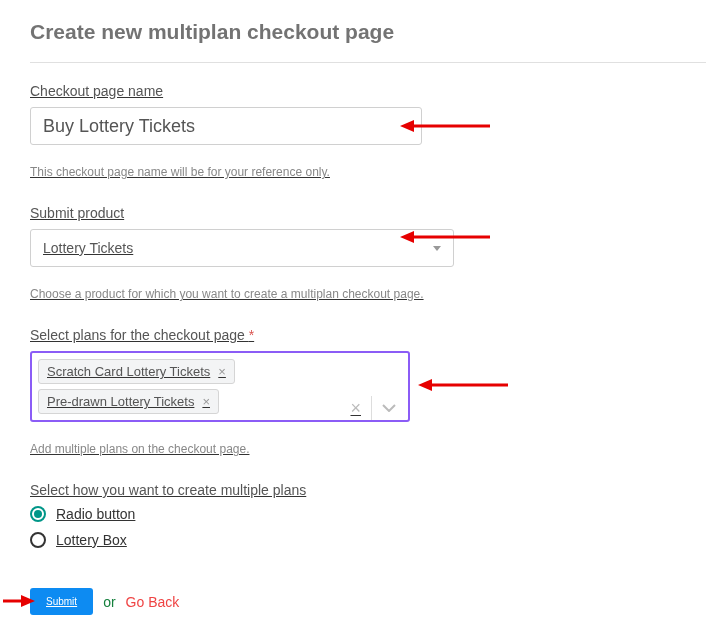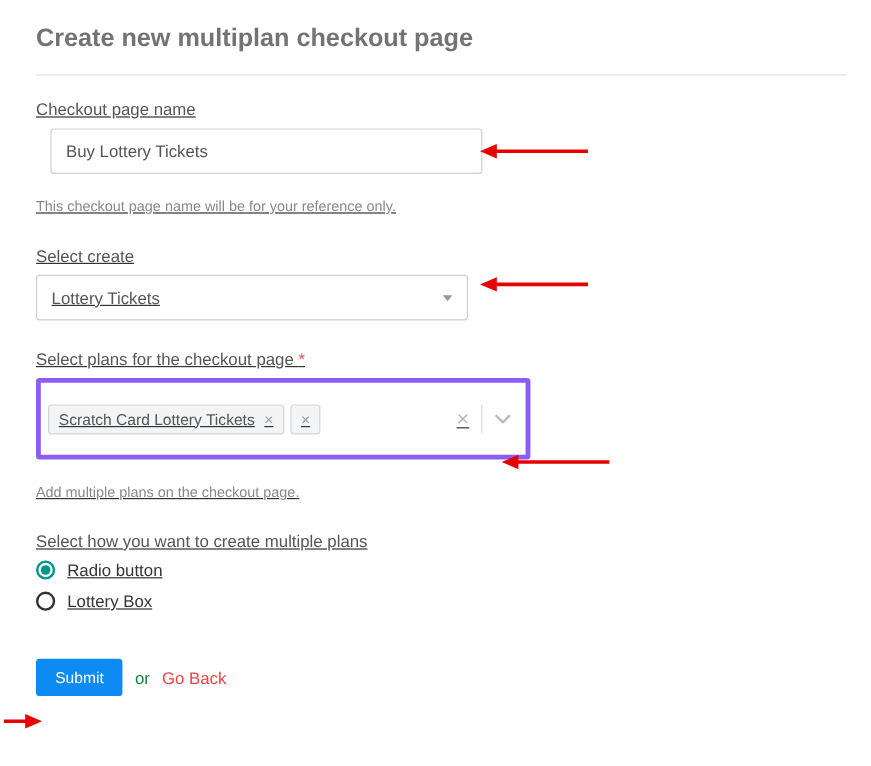--- a/index.html
+++ b/index.html
@@ -3,75 +3,77 @@
 <meta charset="utf-8">
 <style>
 * { box-sizing: border-box; margin: 0; padding: 0; }
 body { font-family: -apple-system, BlinkMacSystemFont, "Segoe UI", Arial, sans-serif; width: 726px; height: 638px; padding: 20px 20px 20px 30px; color: #333; position: relative; }
 .page-title { font-size: 21px; font-weight: 600; color: #737373; margin-bottom: 18px; }
 .divider { border: none; border-top: 1px solid #e0e0e0; margin-bottom: 20px; }
 .field-group { margin-bottom: 24px; text-decoration: underline; }
 .field-label { font-size: 14px; color: #555; margin-bottom: 8px; display: block; }
 .required-star { color: #d9534f; }
 .helper-text { font-size: 12px; color: #888; margin-top: 18px; line-height: 1.5; max-width: 400px; }
-.text-input { width: 360px; height: 38px; border: 1px solid #d0d0d0; border-radius: 3px; padding: 0 12px; font-size: 14px; color: #555; margin-left: 12px; }
-.select-wrap { width: 360px; height: 38px; border: 1px solid #d0d0d0; border-radius: 3px; display: flex; align-items: center; justify-content: space-between; padding: 0 12px; font-size: 14px; color: #555; cursor: pointer; }
+.text-input { width: 392px; height: 38px; border: 1px solid #d0d0d0; border-radius: 3px; padding: 0 12px; font-size: 18px; color: #555; }
+.select-wrap { width: 424px; height: 38px; border: 1px solid #d0d0d0; border-radius: 3px; display: flex; align-items: center; justify-content: space-between; padding: 0 12px; font-size: 14px; color: #555; cursor: pointer; }
 .chevron-down { width: 0; height: 0; border-left: 4px solid transparent; border-right: 4px solid transparent; border-top: 5px solid #999; }
-.multi-select { width: 412px; min-height: 68px; border: 4px solid #8b5cf6; border-radius: 3px; display: flex; align-items: center; }
+.multi-select { width: 380px; min-height: 68px; border: 2px solid #8b5cf6; border-radius: 3px; display: flex; align-items: flex-end; }
 .tags-area { flex: 1; padding: 6px; display: flex; flex-wrap: wrap; gap: 5px; align-content: flex-start; }
 .tag { background: #f3f4f5; border: 1px solid #d5d5d5; border-radius: 3px; padding: 4px 8px; font-size: 13px; color: #555; display: inline-flex; align-items: center; gap: 8px; }
 .tag-x { color: #999; cursor: pointer; font-size: 13px; }
 .multi-controls { display: flex; align-items: center; gap: 10px; padding-right: 12px; }
 .multi-x { color: #bbb; font-size: 18px; cursor: pointer; }
 .multi-divider { width: 1px; height: 24px; background: #ddd; }
 .multi-chevron { cursor: pointer; }
 .multi-chevron svg { display: block; }
 .radio-row { display: flex; align-items: center; gap: 10px; margin-bottom: 10px; cursor: pointer; }
 .radio-circ { width: 16px; height: 16px; border-radius: 50%; border: 2px solid #333; display: flex; align-items: center; justify-content: center; }
 .radio-circ.selected { border-color: #009688; }
 .radio-circ.selected::after { content: ''; width: 8px; height: 8px; border-radius: 50%; background: #009688; }
 .radio-label { font-size: 14px; color: #333; }
 .actions { display: flex; align-items: center; gap: 10px; margin-top: 40px; }
-.submit-btn { background: #0d8bf2; color: #fff; border: none; border-radius: 3px; padding: 8px 16px; font-size: 13px; cursor: pointer; }
+.submit-btn { background: #0d8bf2; color: #fff; border: none; border-radius: 3px; padding: 8px 16px; font-size: 10px; cursor: pointer; text-decoration: underline; }
 .or-text { font-size: 14px; color: #15803d; }
 .goback { font-size: 14px; color: #ef4444; text-decoration: none; cursor: pointer; }
 .arrow { position: absolute; pointer-events: none; }
 .arrow svg { display: block; }
 </style>
 </head>
 <body>
 
 <h1 class="page-title">Create new multiplan checkout page</h1>
 <hr class="divider">
 
 <div class="field-group">
   <label class="field-label">Checkout page name</label>
   <input type="text" class="text-input" value="Buy Lottery Tickets" style="">
   <div class="helper-text">This checkout page name will be for your reference only.</div>
 </div>
 
 <div class="field-group">
-  <label class="field-label">Select create</label>
+  <label class="field-label">Submit product</label>
   <div class="select-wrap">
     <span>Lottery Tickets</span>
     <span class="chevron-down"></span>
   </div>
+  <div class="helper-text">Choose a product for which you want to create a multiplan checkout page.</div>
 </div>
 
 <div class="field-group">
   <label class="field-label">
     <span>Select plans for the checkout page </span><span class="required-star">*</span>
   </label>
   <div class="multi-select">
     <div class="tags-area">
       <span class="tag">
         <span>Scratch Card Lottery Tickets</span>
         <span class="tag-x">×</span>
       </span>
       <span class="tag">
+        <span>Pre-drawn Lottery Tickets</span>
         <span class="tag-x">×</span>
       </span>
     </div>
     <div class="multi-controls">
       <span class="multi-x">×</span>
       <span class="multi-divider"></span>
       <span class="multi-chevron">
         <svg width="14" height="8">
             <path d="M1 1 L7 7 L13 1" stroke="#bbb" stroke-width="2" fill="none"></path>
           </svg>

